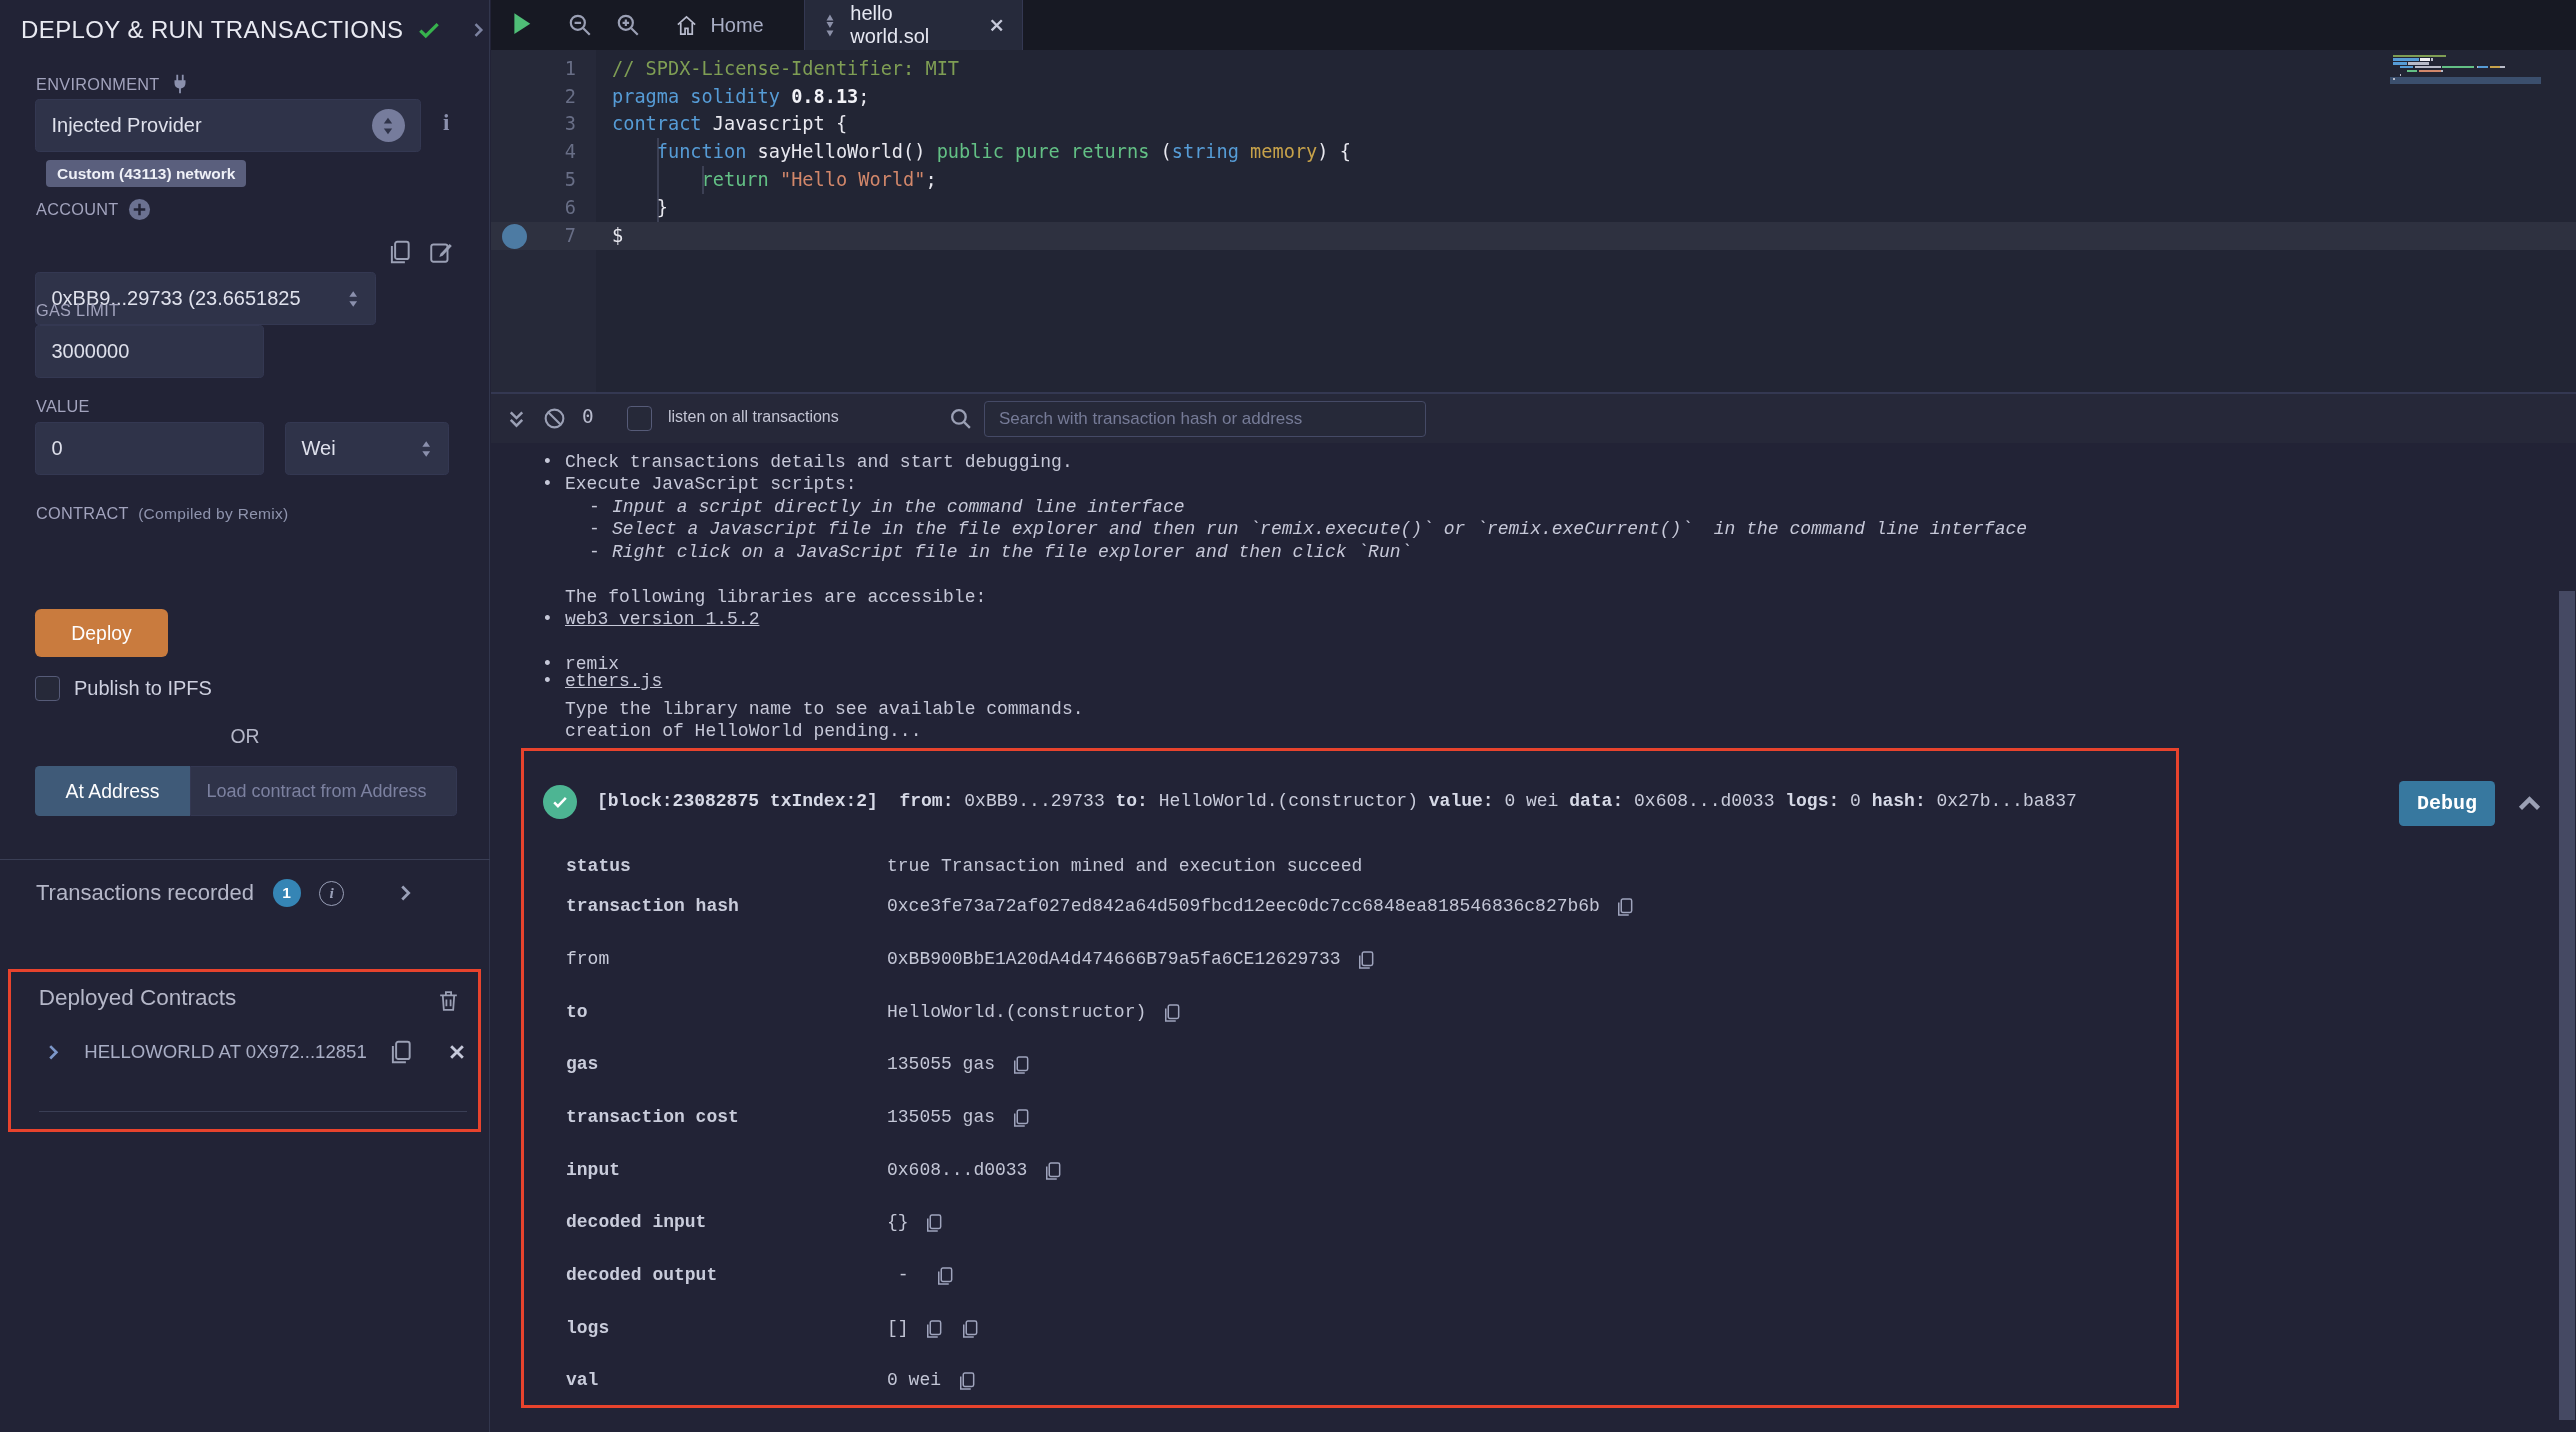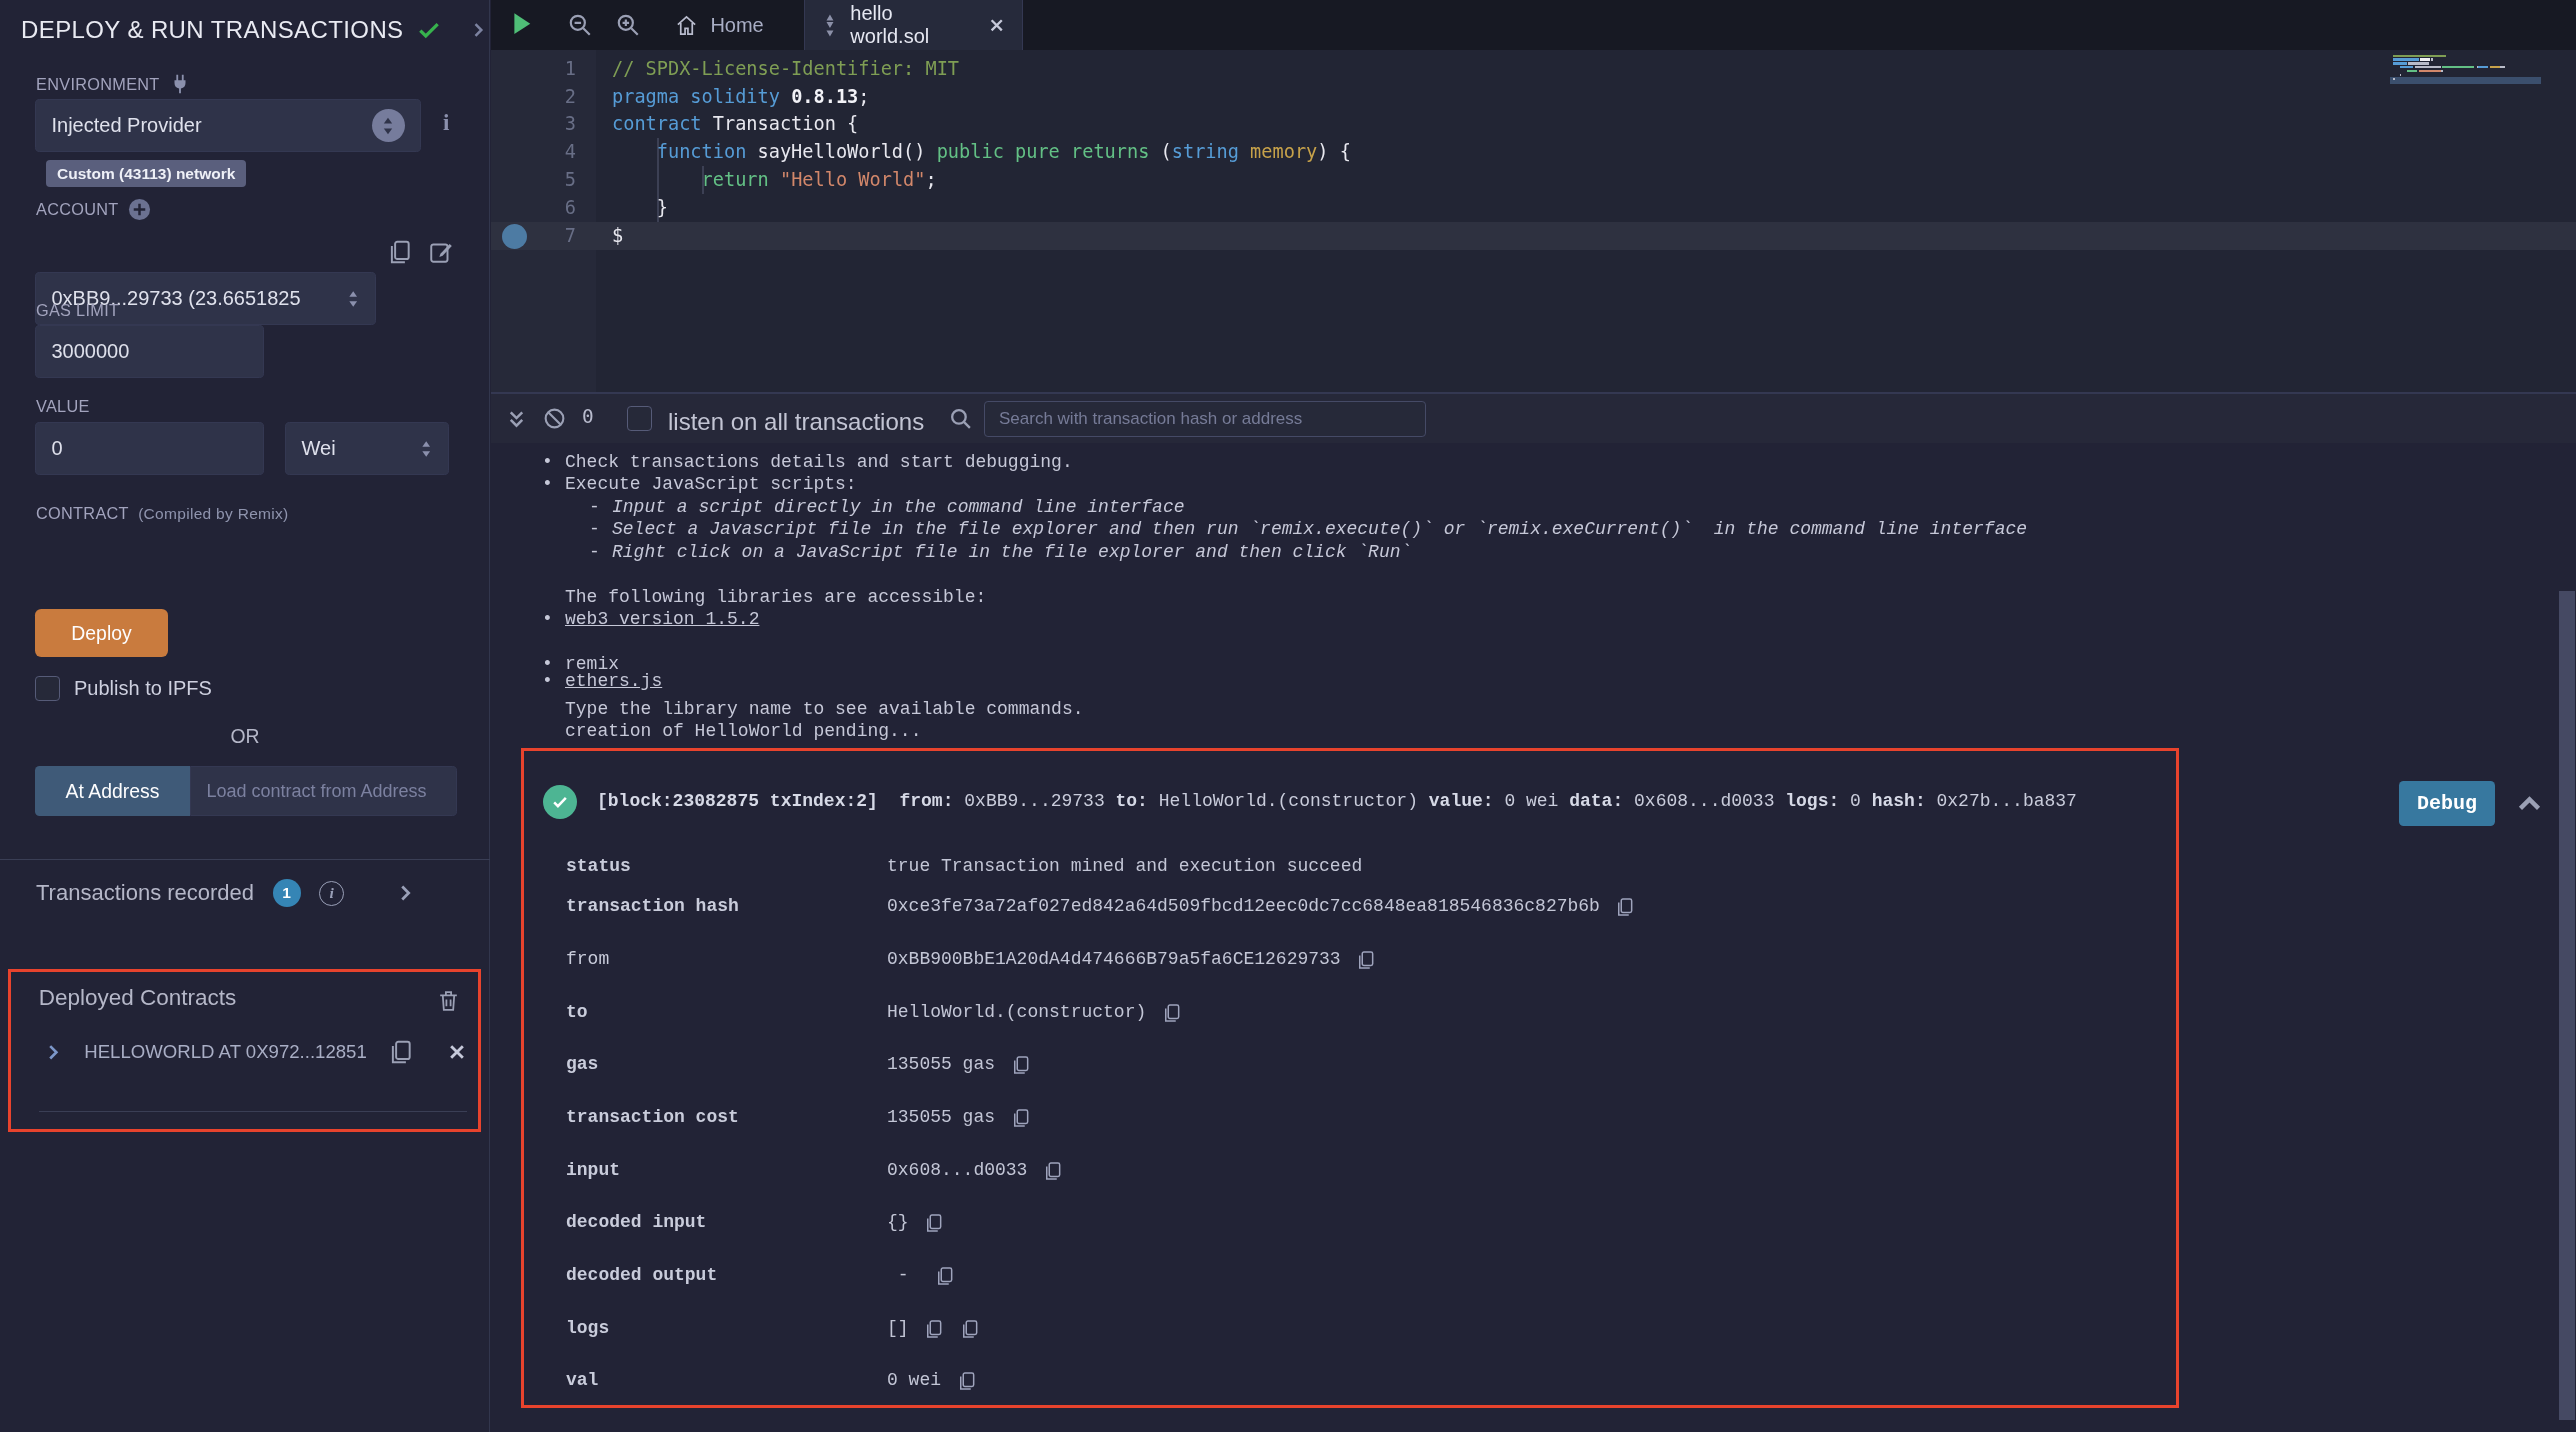--- a/index.html
+++ b/index.html
@@ -71,21 +71,21 @@
   .mm-row { position:absolute; left:0; width:100%; height:3.1px; }
   .mm-row i { position:absolute; top:0; height:2.3px; }
   .mm-com{background:#7f9e54}.mm-kw{background:#569cd6}.mm-grn{background:#63c085}.mm-gold{background:#c7a24a}
   .mm-str{background:#d2876a}.mm-pln{background:#b9bcc9}.mm-num{background:#f2f2f7}
   .mm-cursor { position:absolute; left:-3.1px; top:22.5px; width:151px; height:7px; background:rgba(90,130,180,.45); }
 
   
   .term-divider { position:absolute; left:491px; top:392px; width:2085px; height:1.5px; background:#343852; }
   .toolbar { position:absolute; left:491px; top:394px; width:2085px; height:50px; background:#262839; }
   .toolbar .zero { position:absolute; left:91px; top:11px; font-size:19.4px; color:#b9bcce; font-family:"DejaVu Sans Mono",monospace; }
-  .listen-lbl { position:absolute; left:177px; top:14px; font-size:24px; color:#c3c5d4; }
+  .listen-lbl { position:absolute; left:177px; top:14px; font-size:16px; color:#c3c5d4; }
   .search-inp { position:absolute; left:493px; top:7px; width:442px; height:36px; background:#262939;
                 border:0.8px solid #454a66; border-radius:3.9px; display:flex; align-items:center; padding:0 14px; }
   .search-inp input { background:transparent; border:none; outline:none; width:100%; color:#c3c5d4;
                       font-size:17px; font-family:"Liberation Sans",sans-serif; }
   .search-inp input::placeholder { color:#767b97; }
   .terminal { position:absolute; left:491px; top:443px; width:2085px; height:989px; background:#222336;
               font-family:"Liberation Mono", monospace; font-size:18px; color:#c6c8d8; }
   .t-line { position:absolute; left:51px; height:22.5px; line-height:22.5px; white-space:pre; }
   .t-line.dash { left:98px; }
   .t-line.it .txt { font-style:italic; }
@@ -293,21 +293,21 @@
         <div class="code-row" style="top: 4.6px;">
           <span class="line-num">1</span>
           <span class="code-text"><span class="tk-com">// SPDX-License-Identifier: MIT</span></span>
         </div>
         <div class="code-row" style="top: 33px;">
           <span class="line-num">2</span>
           <span class="code-text"><span class="tk-kw">pragma solidity </span><span class="tk-num">0.8.13</span><span class="tk-pln">;</span></span>
         </div>
         <div class="code-row" style="top: 60px;">
           <span class="line-num">3</span>
-          <span class="code-text"><span class="tk-kw">contract </span><span class="tk-pln">Transaction {</span></span>
+          <span class="code-text"><span class="tk-kw">contract </span><span class="tk-pln">Javascript {</span></span>
         </div>
         <div class="code-row" style="top: 88px;">
           <span class="line-num">4</span>
           <span class="code-text"><span class="tk-pln">    </span><span class="tk-kw">function </span><span class="tk-pln">sayHelloWorld() </span><span class="tk-grn">public pure returns </span><span class="tk-pln">(</span><span class="tk-kw">string</span><span class="tk-gold"> memory</span><span class="tk-pln">) {</span></span>
         </div>
         <div class="code-row" style="top: 116px;">
           <span class="line-num">5</span>
           <span class="code-text"><span class="tk-pln">        </span><span class="tk-grn">return </span><span class="tk-str">"Hello World"</span><span class="tk-pln">;</span></span>
         </div>
         <div class="code-row" style="top: 144px;">

